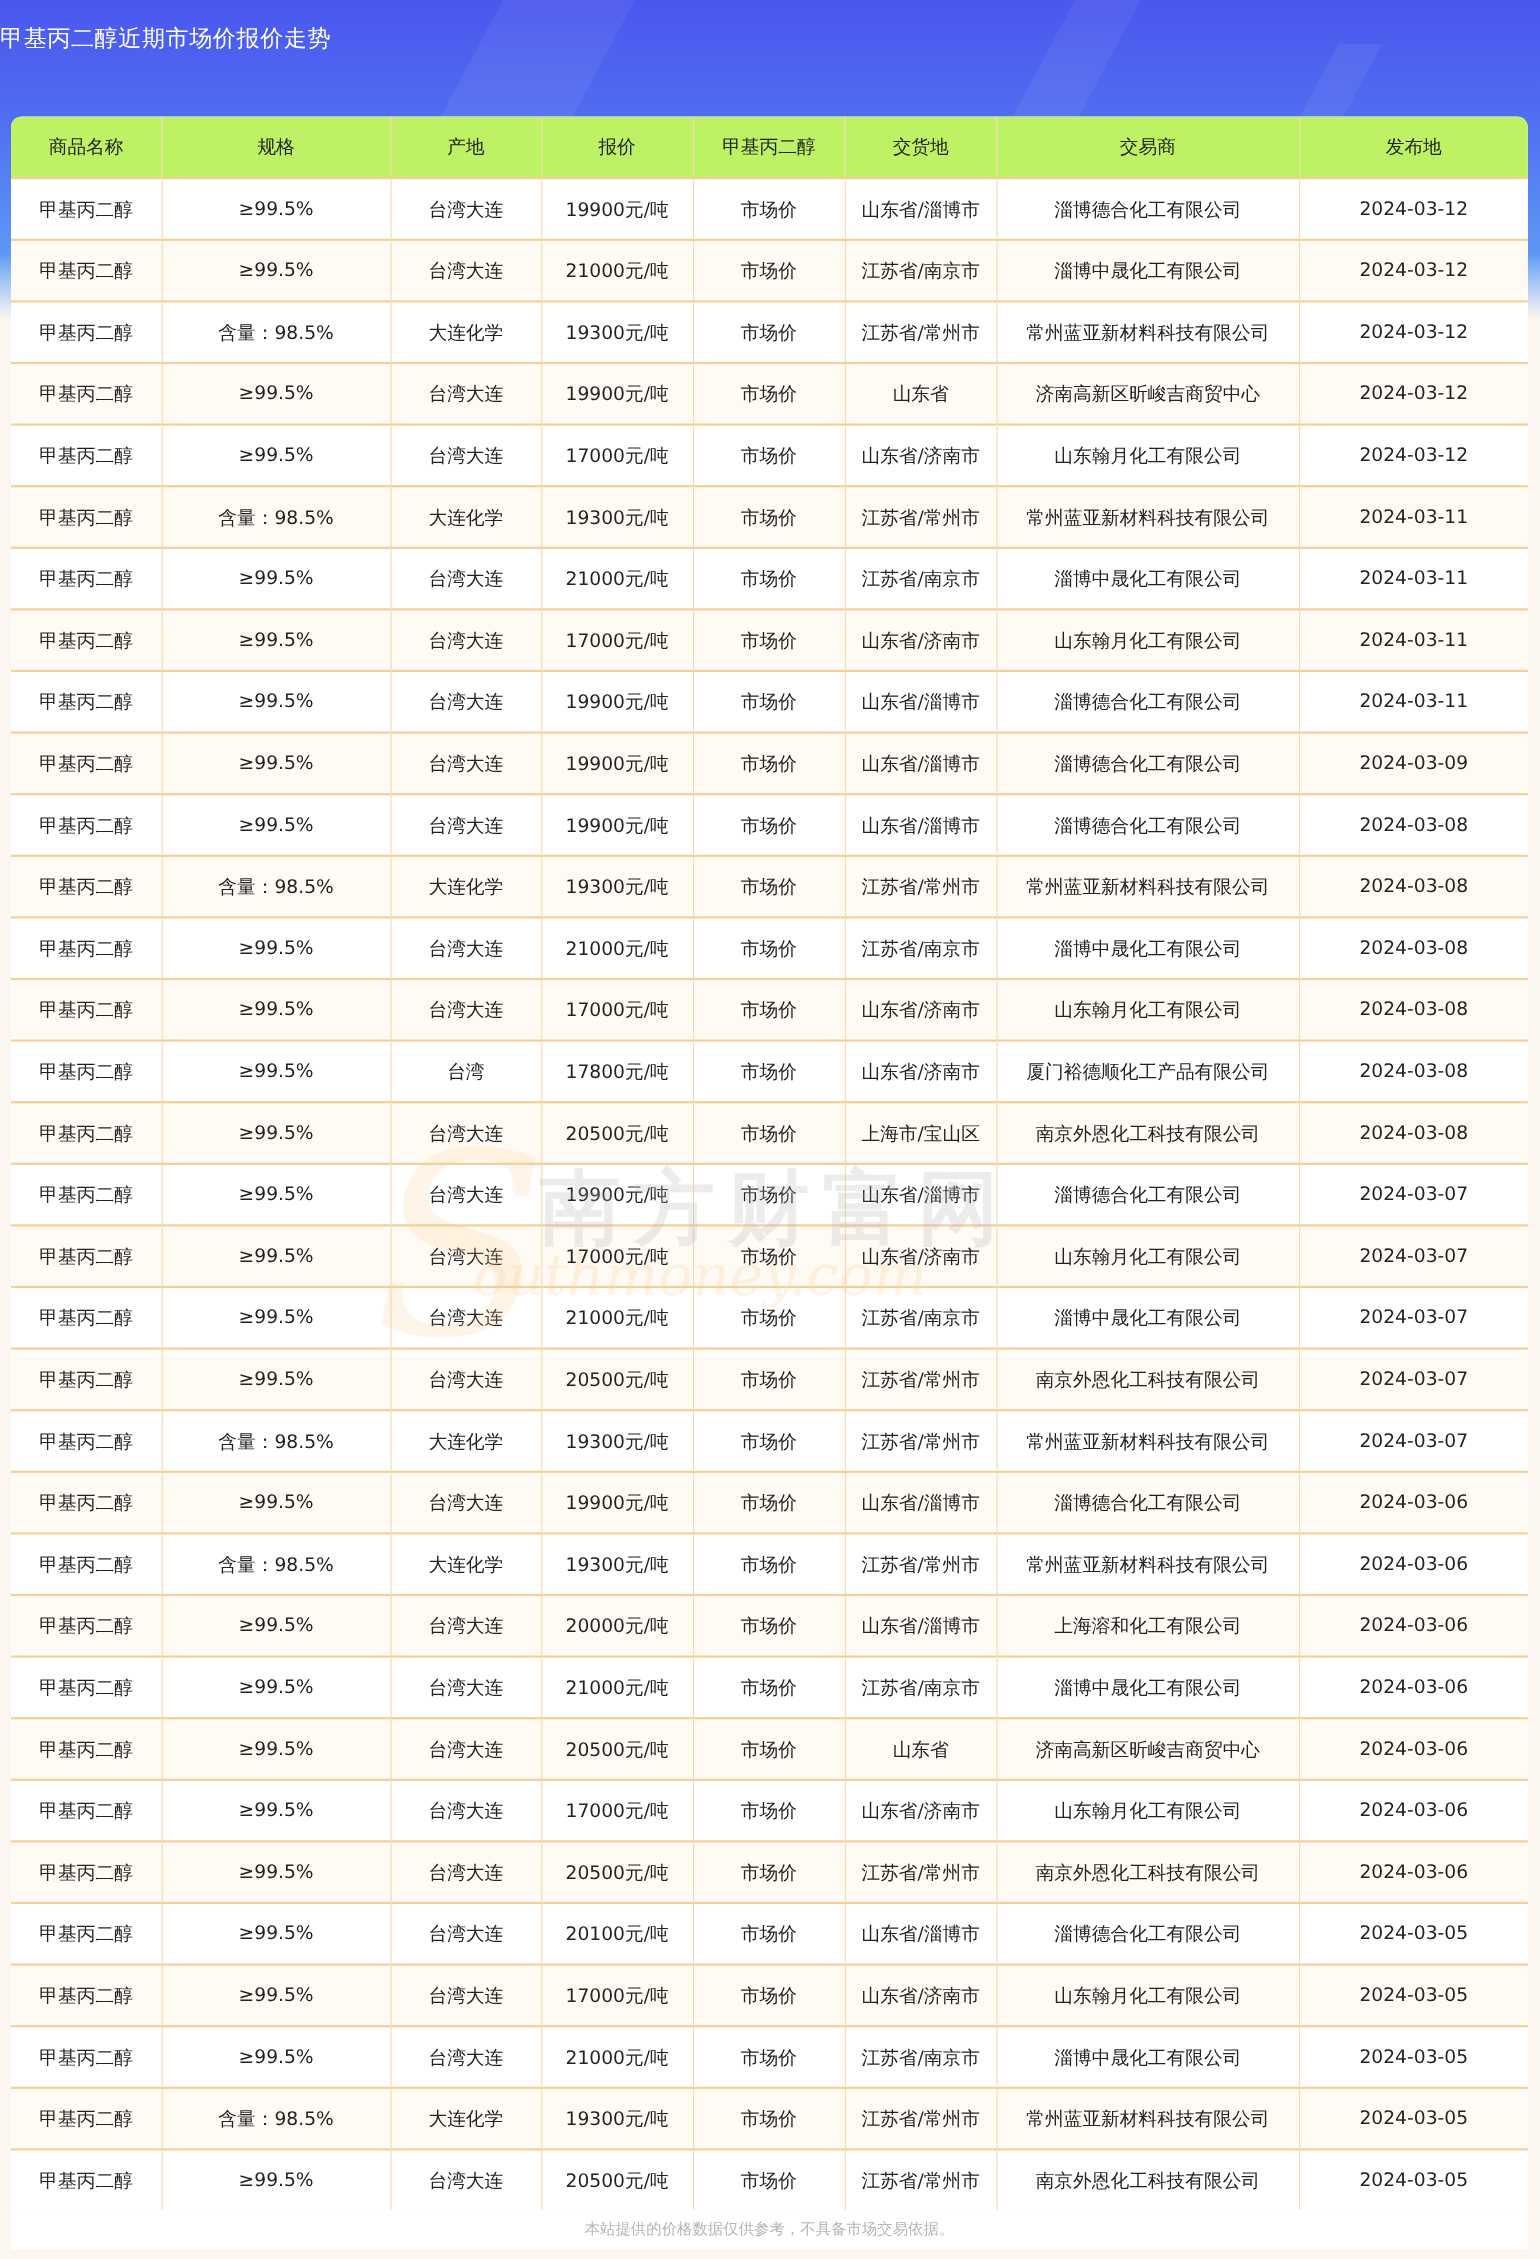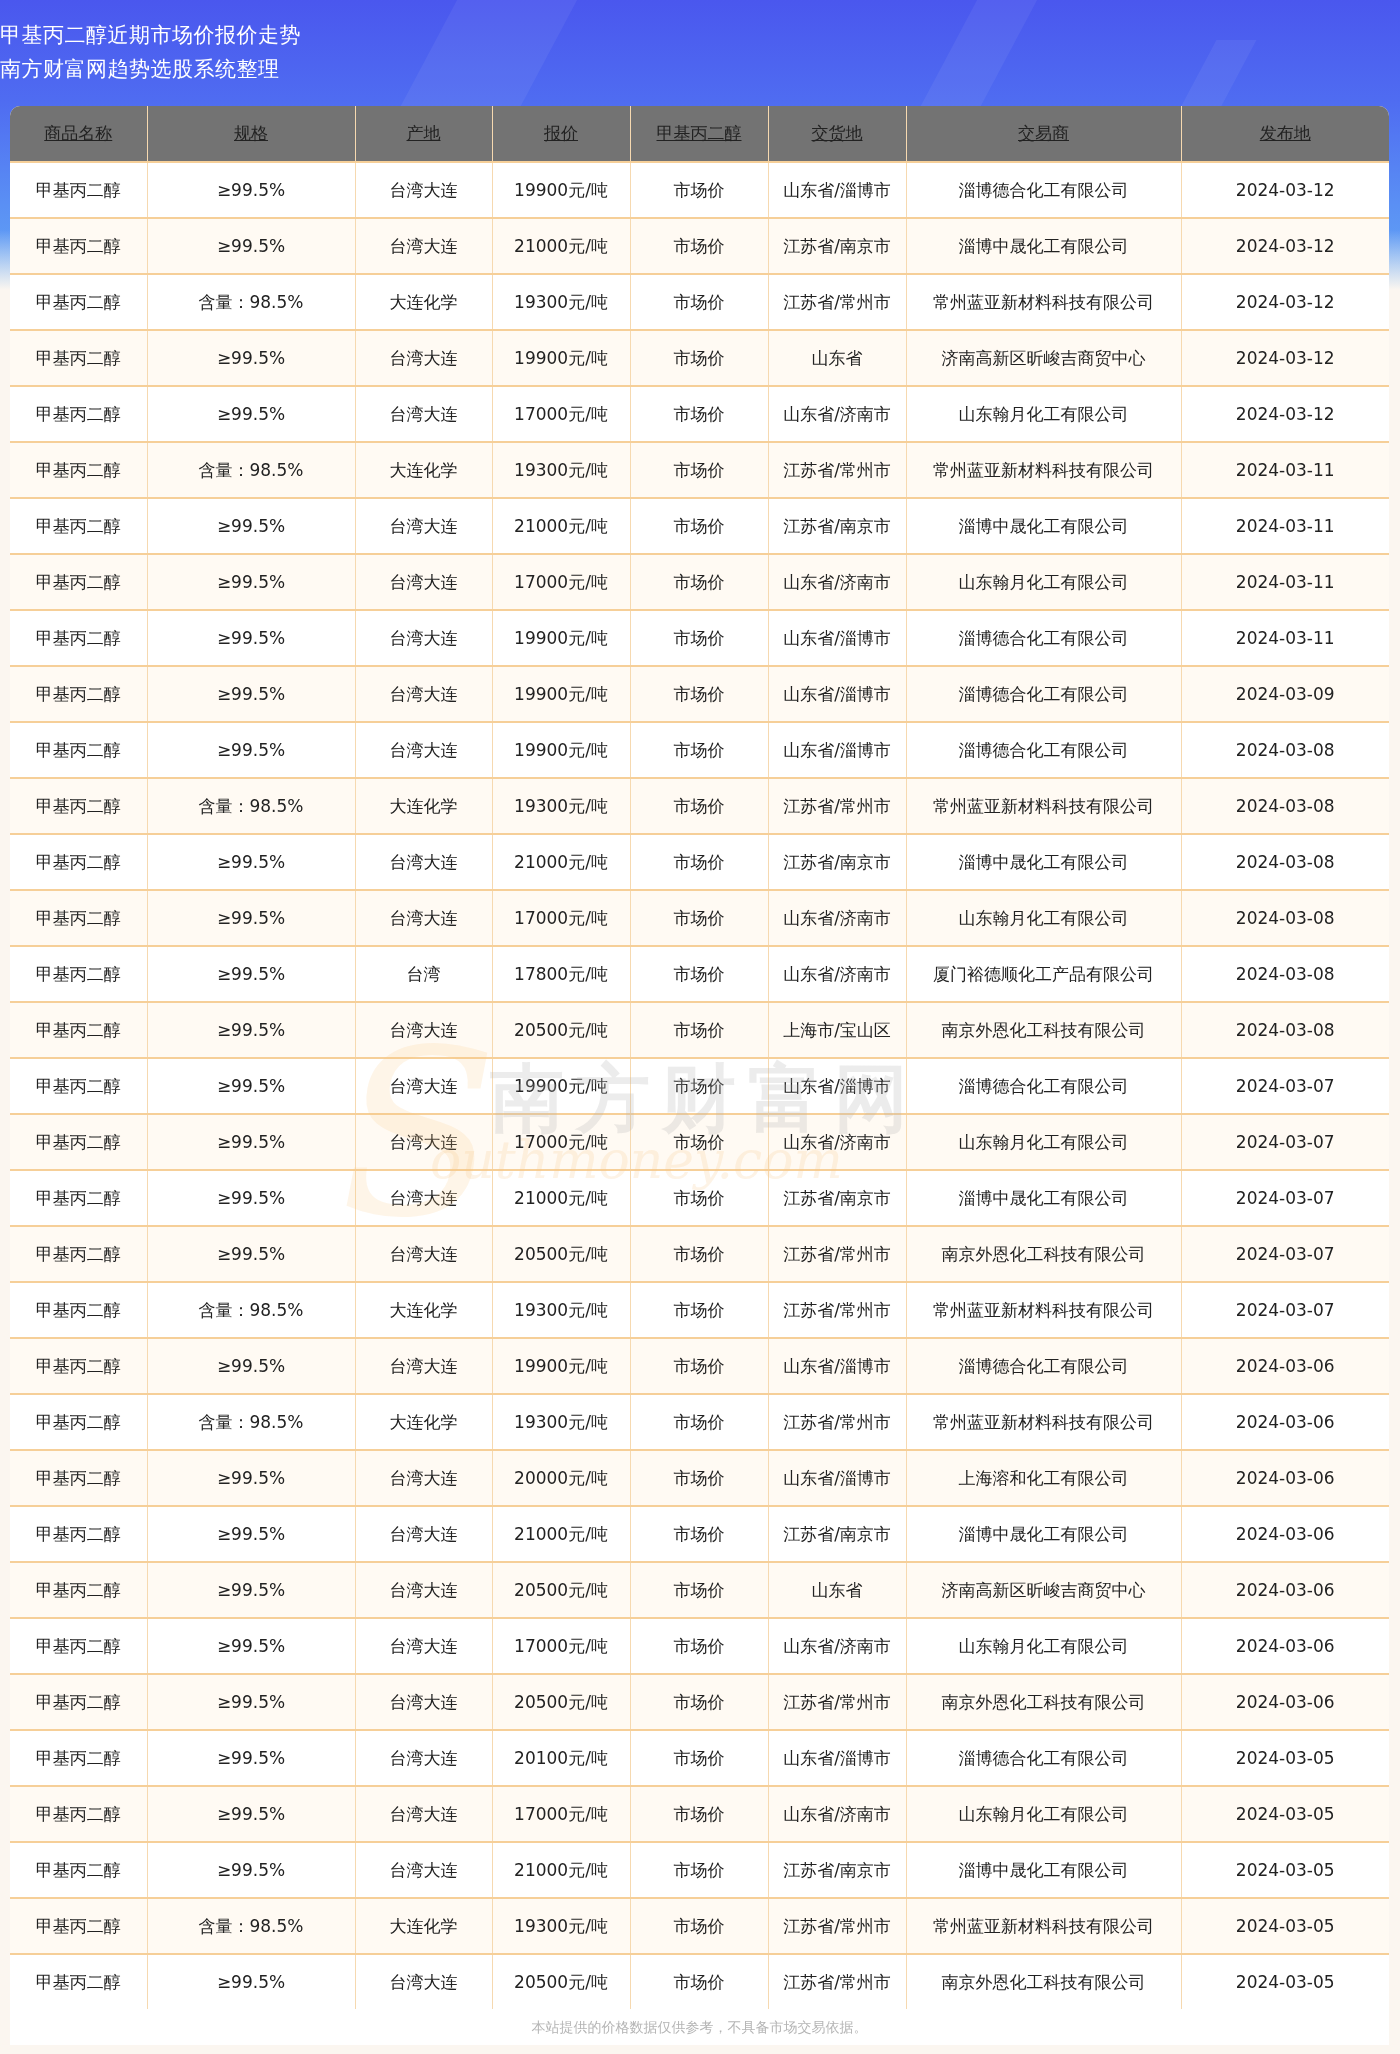--- a/index.html
+++ b/index.html
@@ -29,21 +29,21 @@
   .table-wrap {
     position: absolute; left: 10px; top: 106px; width: 1379px;
     background: #ffffff; border-radius: 10px 10px 0 0; overflow: hidden;
   }
   table { border-collapse: collapse; width: 1379px; table-layout: fixed; }
   th, td {
     text-align: center; vertical-align: middle; font-size: 17px; font-weight: normal;
     border-right: 1px solid #f6d9b0; border-bottom: 2px solid #f6cf98;
   }
   th:last-child, td:last-child { border-right: none; }
-  th { background: #737373; height: 56px; color: #222; text-decoration: underline; }
+  th { background: #bef264; height: 56px; color: #222; }
   td { height: 56px; color: #222; }
   tr.odd td { background: #ffffff; }
   tr.even td { background: #fffaf3; }
   .footer {
     position: absolute; left: 10px; top: 2009px; width: 1379px; height: 36px;
     background: #ffffff; text-align: center; font-size: 14px; line-height: 36px; color: #b5b5b5;
   }
   .watermark {
     position: absolute; left: 340px; top: 1040px; width: 650px; height: 200px; pointer-events: none;
   }
@@ -64,21 +64,20 @@
 <body>
 
 <div class="hero">
   <div class="hero-stripe" style="left:380px;top:0;width:120px;height:290px;"></div>
   <div class="hero-stripe" style="left:900px;top:0;width:60px;height:290px;"></div>
   <div class="hero-stripe" style="left:1150px;top:40px;width:40px;height:250px;"></div>
 </div>
 
 <div class="title-block">
   <div class="title-line">甲基丙二醇近期市场价报价走势</div>
-  <div class="title-line">南方财富网趋势选股系统整理</div>
 </div>
 
 <div class="table-wrap">
   <table>
     <colgroup>
       <col style="width:137px">
         <col style="width:208px">
         <col style="width:137px">
         <col style="width:138px">
       <col style="width:138px">

